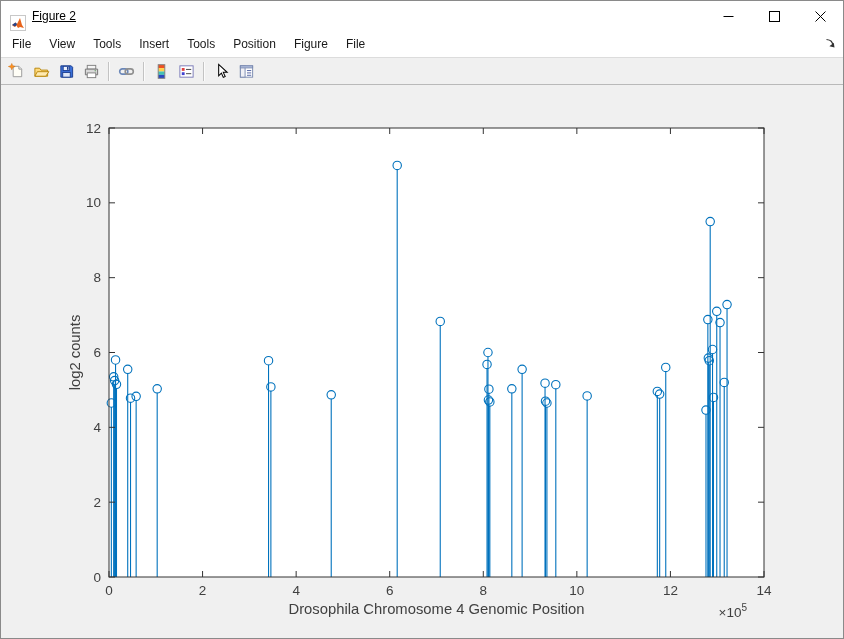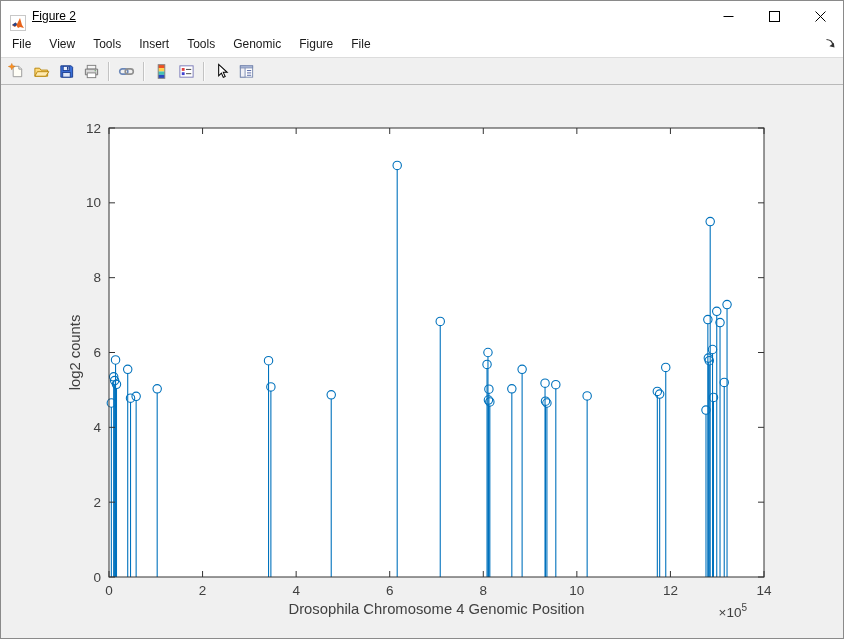--- a/index.html
+++ b/index.html
@@ -72,21 +72,21 @@
       </button>
     </div>
   </div>
 
   <div class="menubar" id="menubar">
     <span class="menu-item">File</span>
       <span class="menu-item">View</span>
       <span class="menu-item">Tools</span>
       <span class="menu-item">Insert</span>
       <span class="menu-item">Tools</span>
-      <span class="menu-item">Genomic</span>
+      <span class="menu-item">Position</span>
       <span class="menu-item">Figure</span>
       <span class="menu-item">File</span>
       <span class="dock-arrow" title="Dock figure">
       <svg viewBox="0 0 13 13" width="13" height="13">
         <path d="M2.5 2.5 C7 3 8.5 4.5 9 9" fill="none" stroke="#333" stroke-width="1.2"></path>
         <path d="M10.5 10.5 L9.8 5.8 L5.4 9.2 Z" fill="#333"></path>
       </svg>
     </span>
   </div>
 

